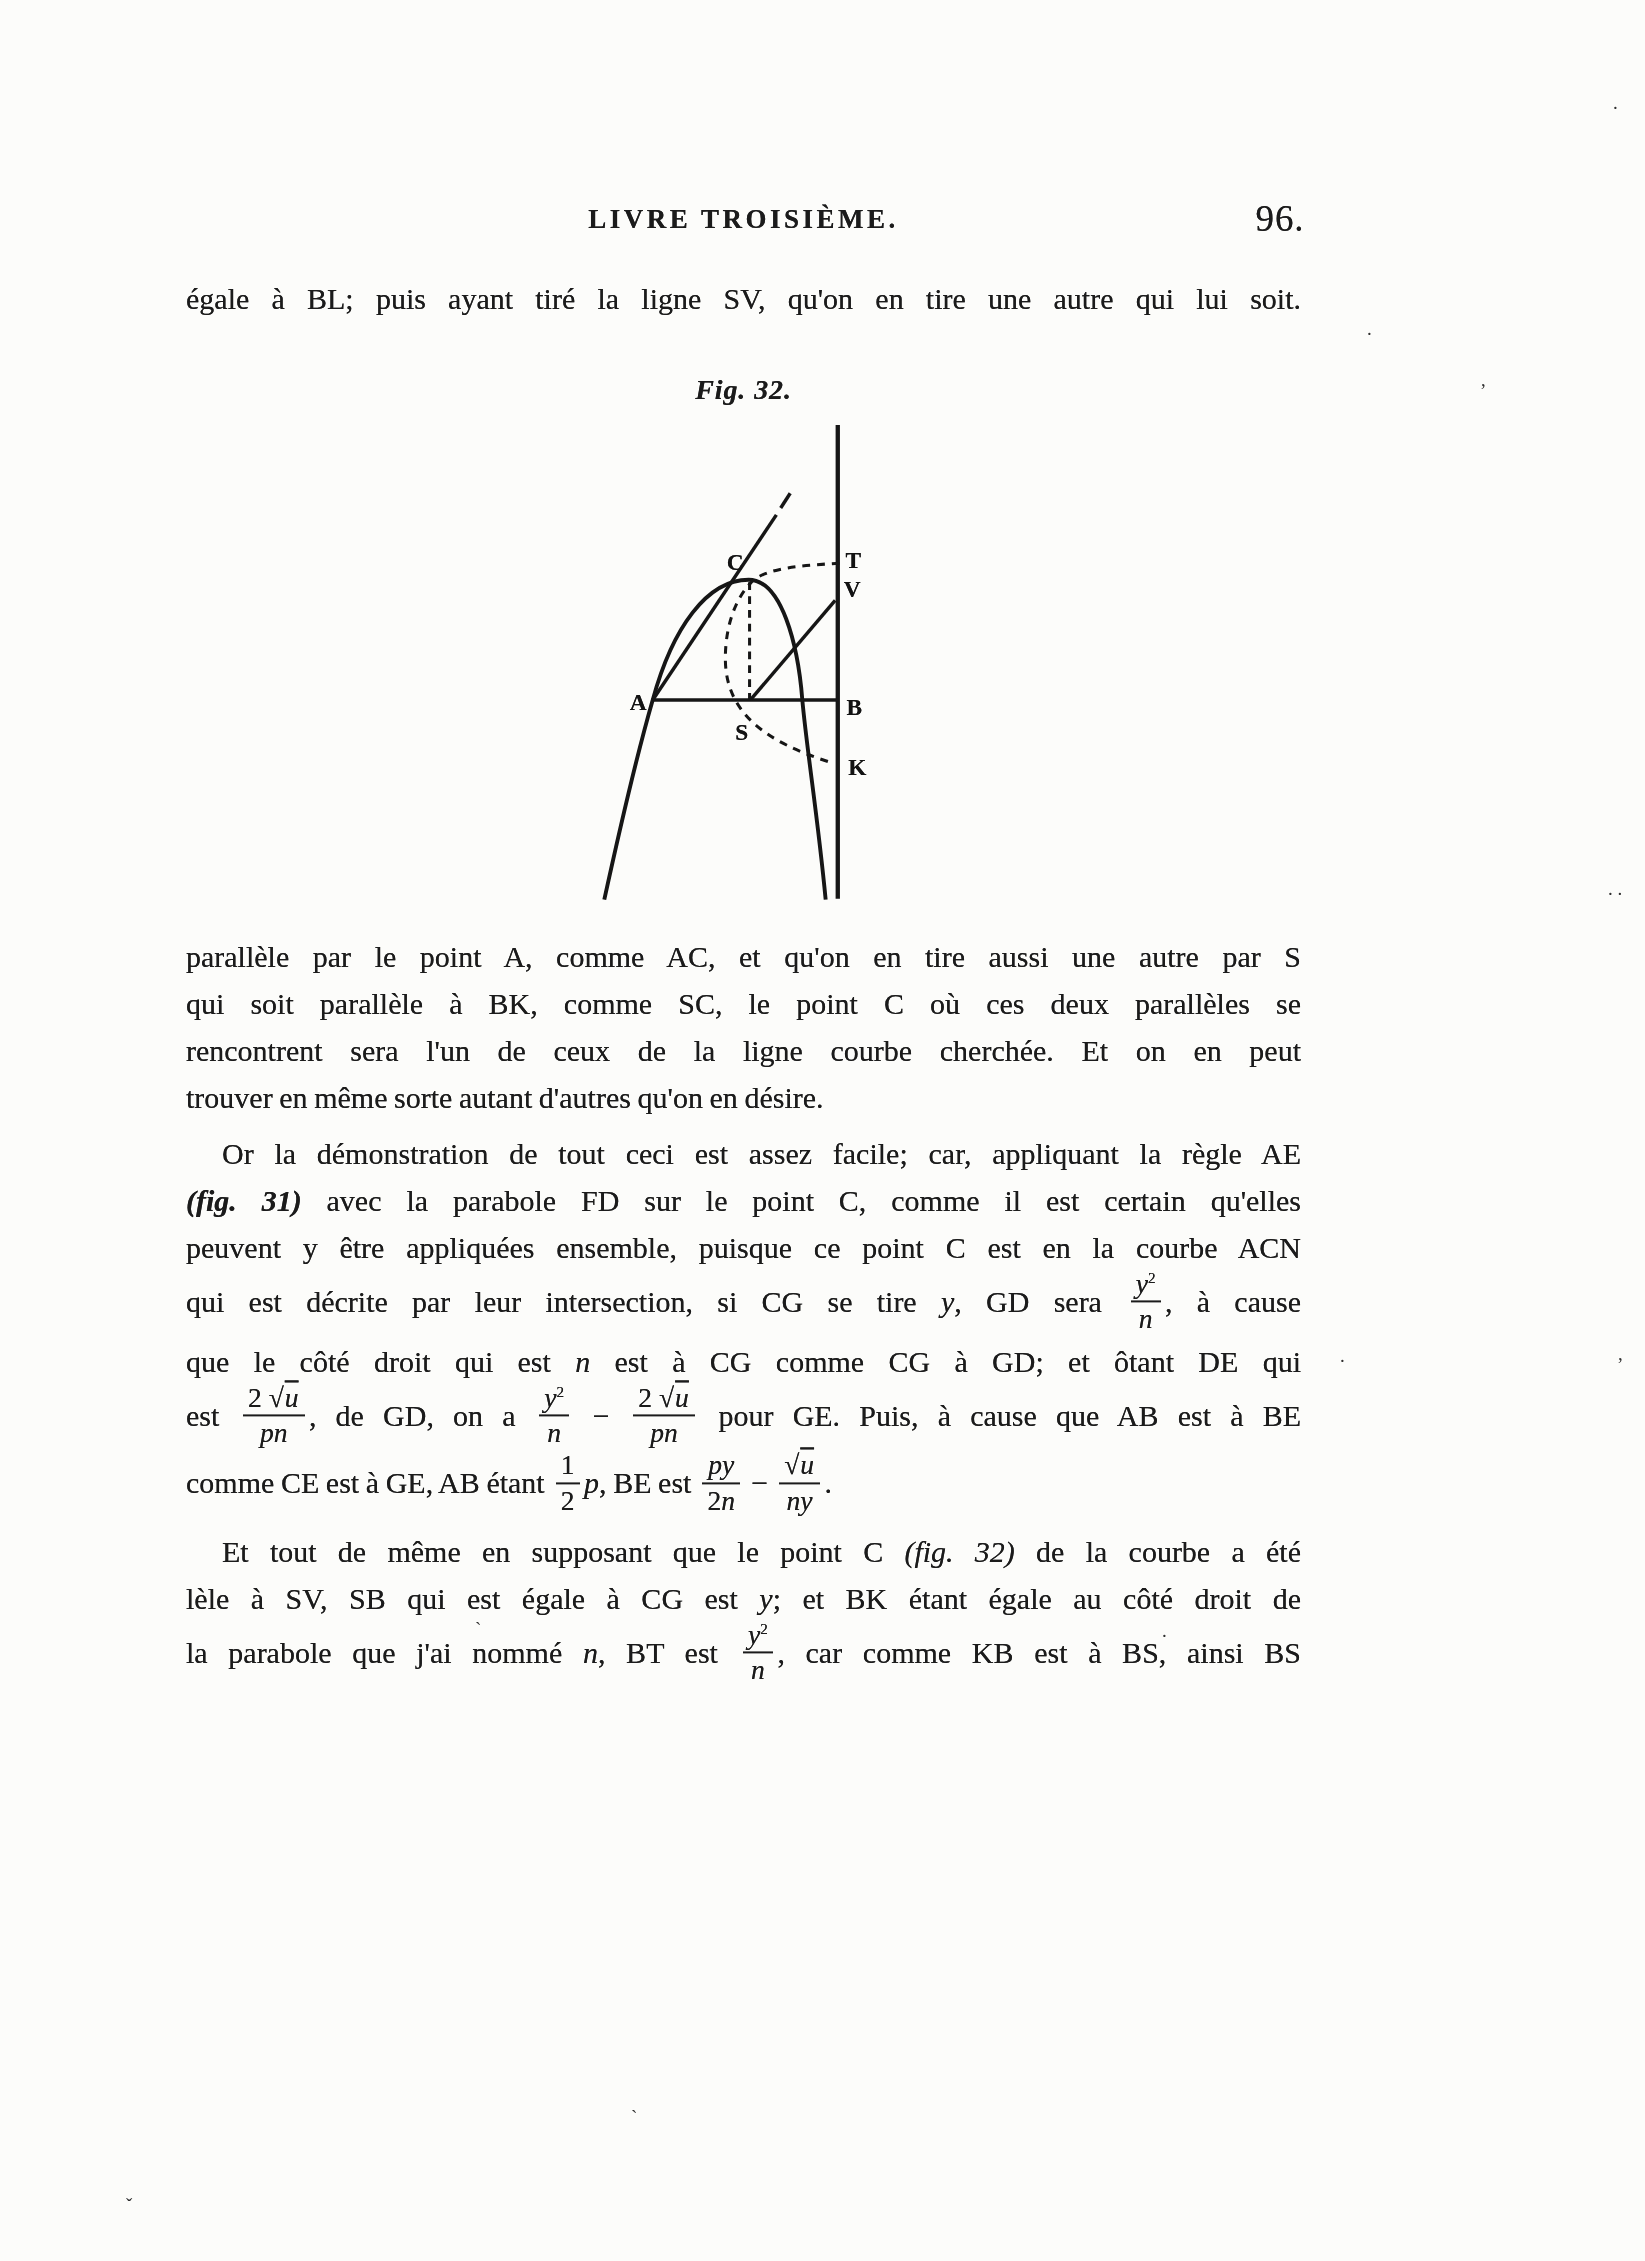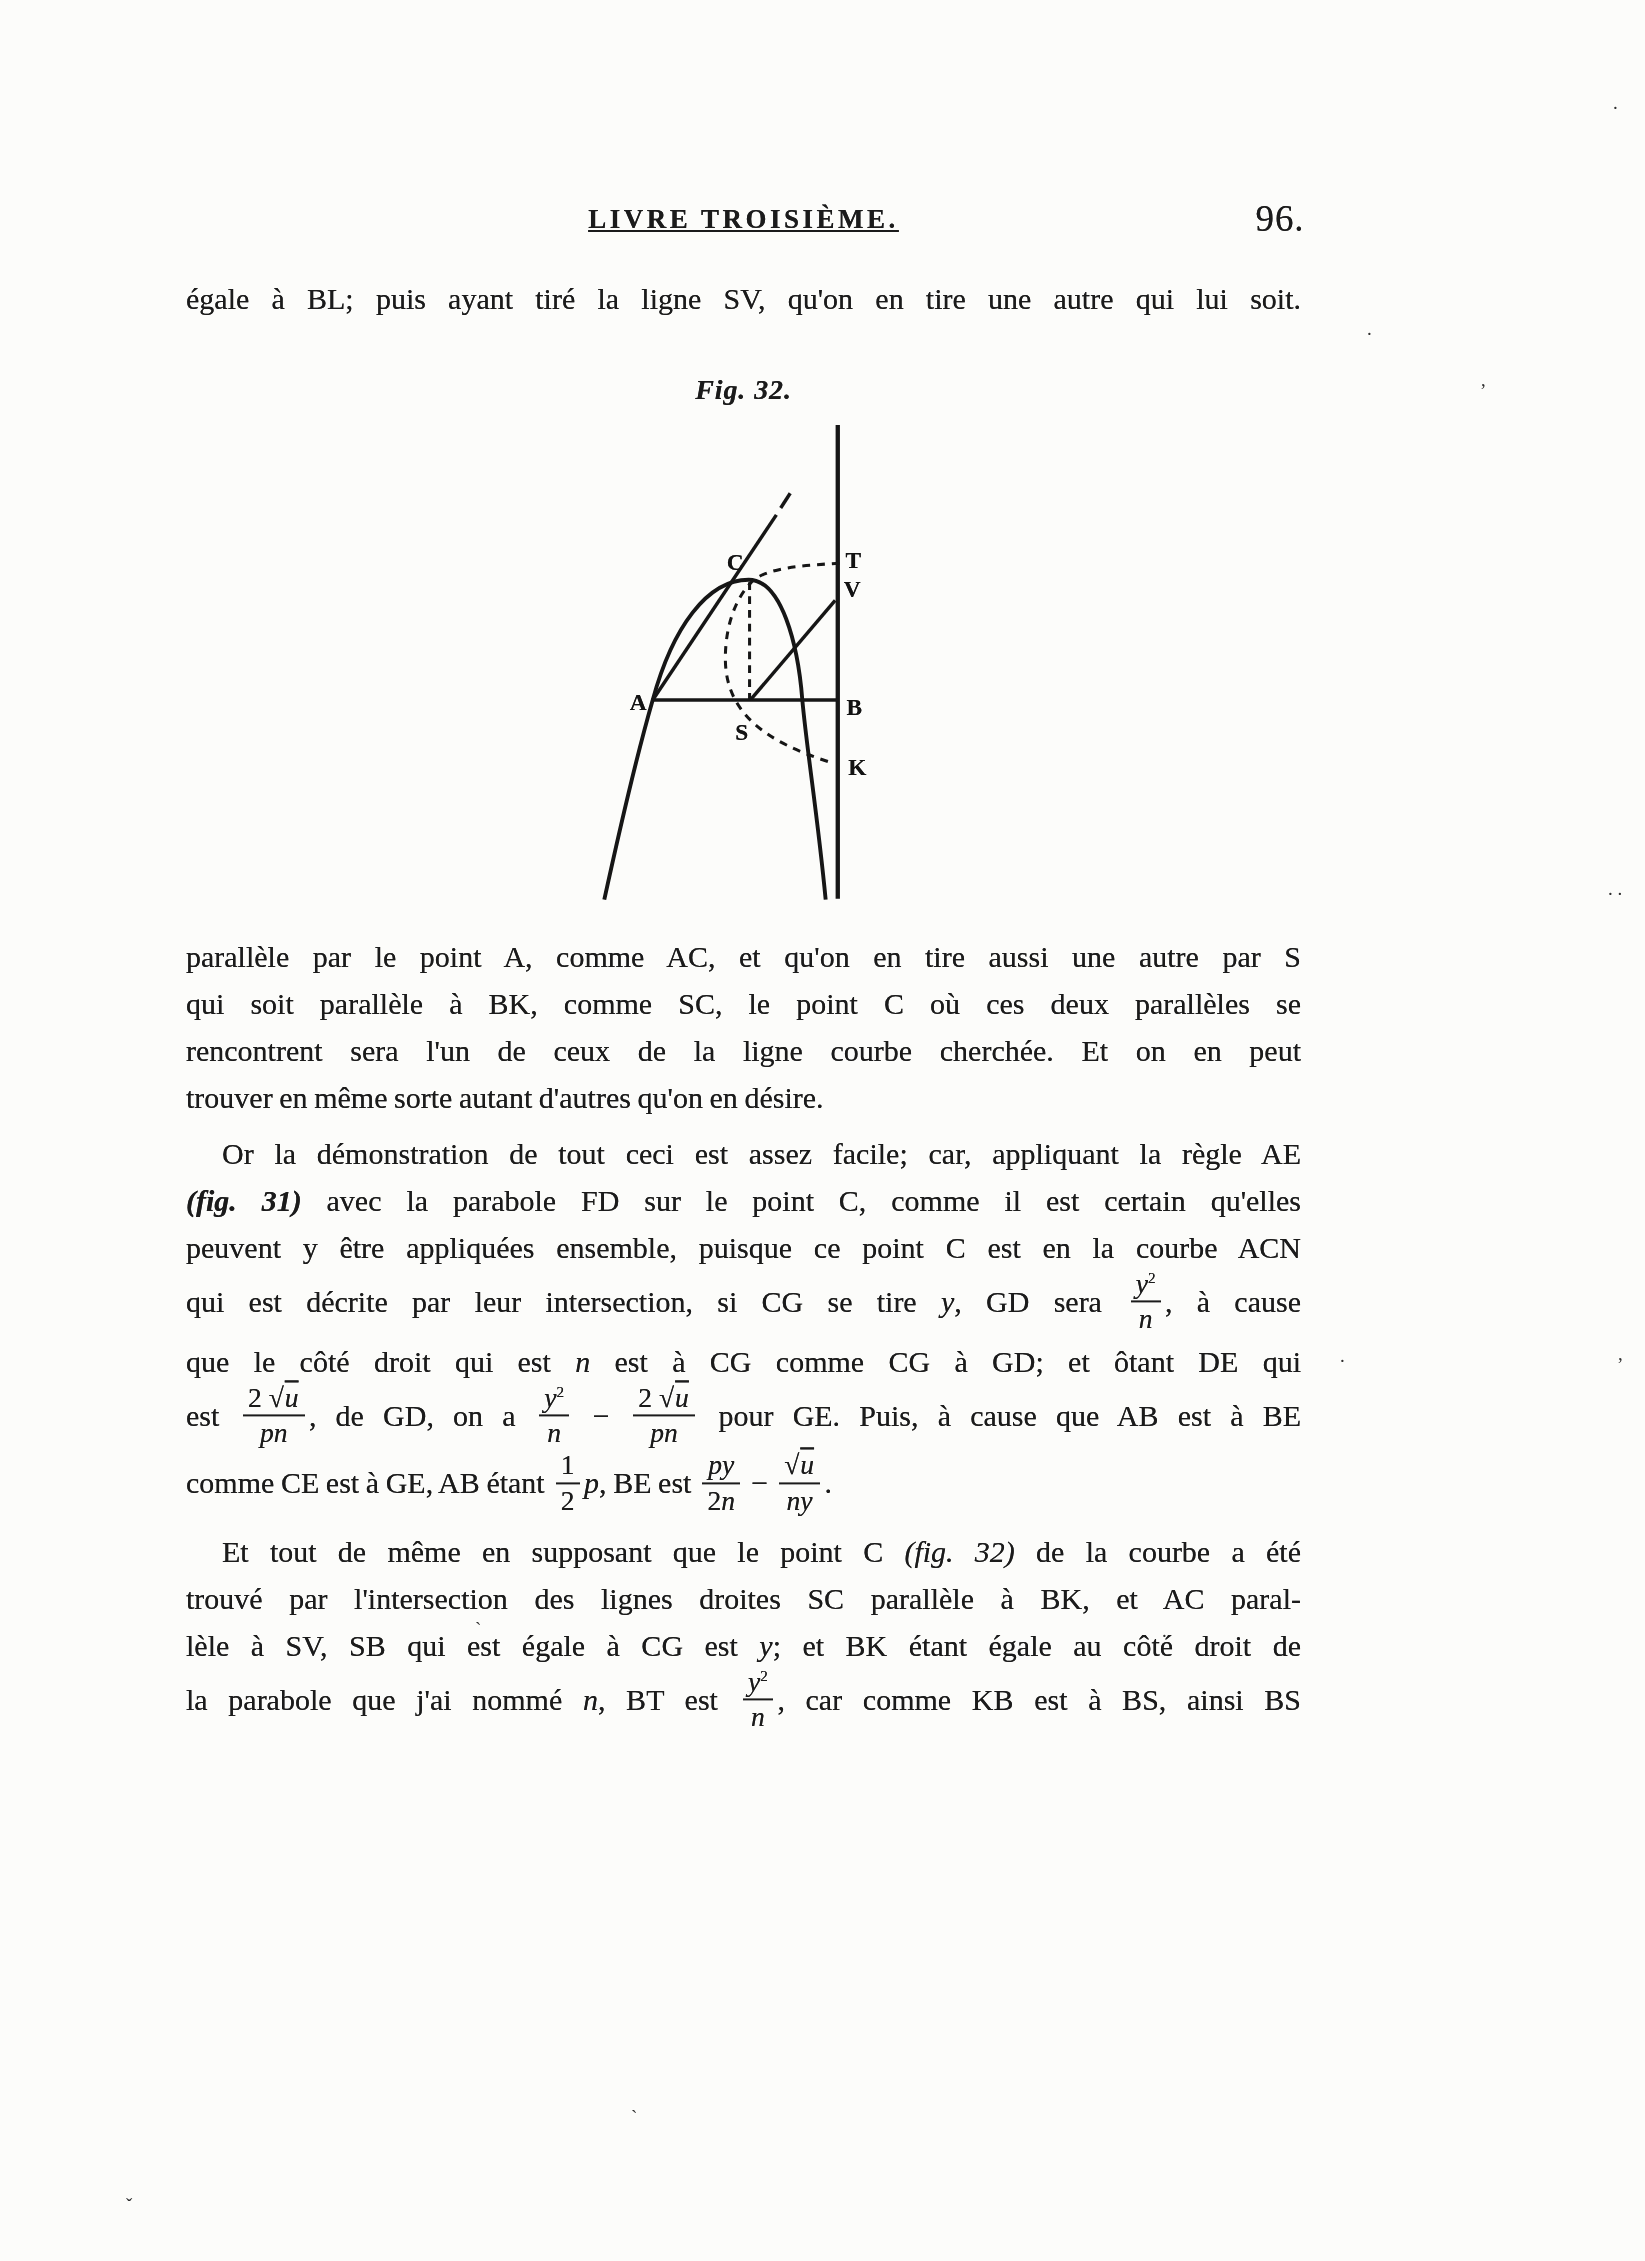--- a/index.html
+++ b/index.html
@@ -13,21 +13,20 @@
   }
   .col {
     position: absolute; left: 186px; top: 0;
     width: 1115px;
     text-shadow: 0 0 0.5px rgba(25,25,25,0.85);
   }
   .header { position: relative; margin-top: 204px; height: 43px; }
   .title {
     text-align: center; font-size: 27px; font-weight: bold;
     letter-spacing: 3.5px;
-    text-decoration: underline;
   }
   .pagenum { position: absolute; right: -3.5px; top: -7px; font-size: 37px; letter-spacing: 0.9px; }
   .lead { margin-top: 28px; }
   .caption { margin-top: 52px; text-align: center; font-size: 28px; font-style: italic; font-weight: bold; letter-spacing: 0.9px; }
   .fig-wrap { margin-top: 12px; margin-left: 400px; width: 296px; height: 486px; }
   .bodytext { margin-top: 29px; }
   .para + .para { margin-top: 8.6px; }
   .para .line {
     font-size: 30px; line-height: 47px;
     text-align: justify; word-spacing: -0.9px;
@@ -109,21 +108,20 @@
         <div class="line j"><span>Or la démonstration de tout ceci est assez facile; car, appliquant la règle AE</span></div>
         <div class="line j"><span class="bi">(fig. 31)</span><span> avec la parabole FD sur le point C, comme il est certain qu'elles</span></div>
         <div class="line j"><span>peuvent y être appliquées ensemble, puisque ce point C est en la courbe ACN</span></div>
         <div class="line j"><span>qui est décrite par leur intersection, si CG se tire </span><span class="it">y</span><span>, GD sera </span><span class="frac"><span class="num"><span class="it">y</span><sup class="sp">2</sup></span><span class="den"><span class="it">n</span></span></span><span>, à cause</span></div>
         <div class="line j"><span>que le côté droit qui est </span><span class="it">n</span><span> est à CG comme CG à GD; et ôtant DE qui</span></div>
         <div class="line j"><span>est </span><span class="frac"><span class="num"><span>2 </span><span class="sqrt">√<span class="rad">u</span></span></span><span class="den"><span class="it">pn</span></span></span><span>, de GD, on a </span><span class="frac"><span class="num"><span class="it">y</span><sup class="sp">2</sup></span><span class="den"><span class="it">n</span></span></span><span> − </span><span class="frac"><span class="num"><span>2 </span><span class="sqrt">√<span class="rad">u</span></span></span><span class="den"><span class="it">pn</span></span></span><span> pour GE. Puis, à cause que AB est à BE</span></div>
         <div class="line"><span>comme CE est à GE, AB étant </span><span class="frac"><span class="num"><span>1</span></span><span class="den"><span>2</span></span></span><span class="it">p</span><span>, BE est </span><span class="frac"><span class="num"><span class="it">py</span></span><span class="den"><span>2</span><span class="it">n</span></span></span><span> − </span><span class="frac"><span class="num"><span class="sqrt">√<span class="rad">u</span></span></span><span class="den"><span class="it">ny</span></span></span><span>.</span></div>
       </div>
       <div class="para indent">
         <div class="line j"><span>Et tout de même en supposant que le point C </span><span class="it">(fig. 32)</span><span> de la courbe a été</span></div>
-        <div class="line j"><span>trouvé par l'intersection des lignes droites SC parallèle à BK, et AC paral-</span></div>
         <div class="line j"><span>lèle à SV, SB qui est égale à CG est </span><span class="it">y</span><span>; et BK étant égale au côté droit de</span></div>
         <div class="line j"><span>la parabole que j'ai nommé </span><span class="it">n</span><span>, BT est </span><span class="frac"><span class="num"><span class="it">y</span><sup class="sp">2</sup></span><span class="den"><span class="it">n</span></span></span><span>, car comme KB est à BS, ainsi BS</span></div>
       </div>
     </div>
 
 </div>
 
 <div id="marks">
     <span class="mark" style="left: 1613px; top: 92px;">.</span>
     <span class="mark" style="left: 1367px; top: 318px;">.</span>

